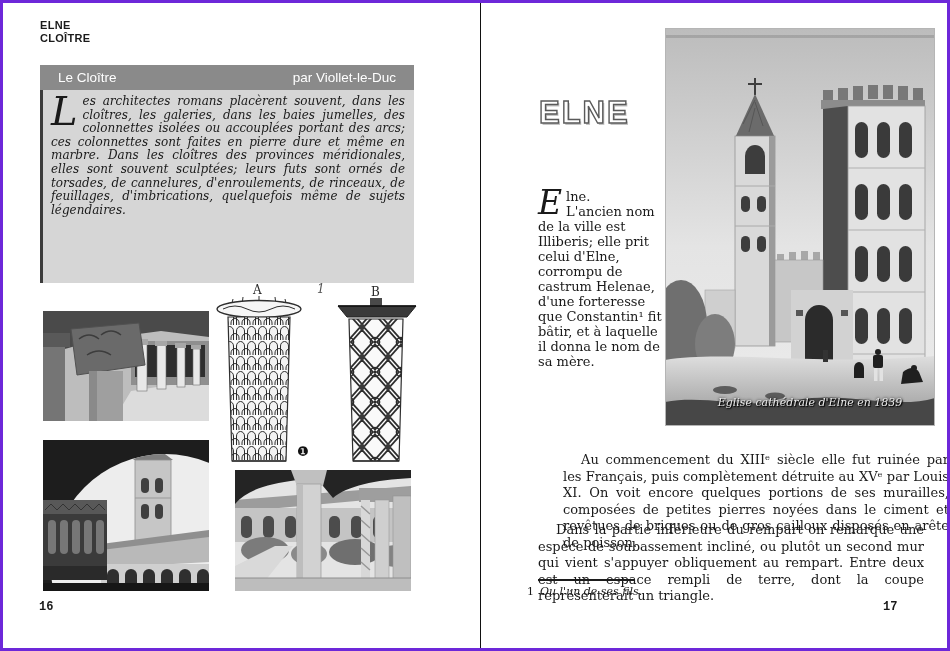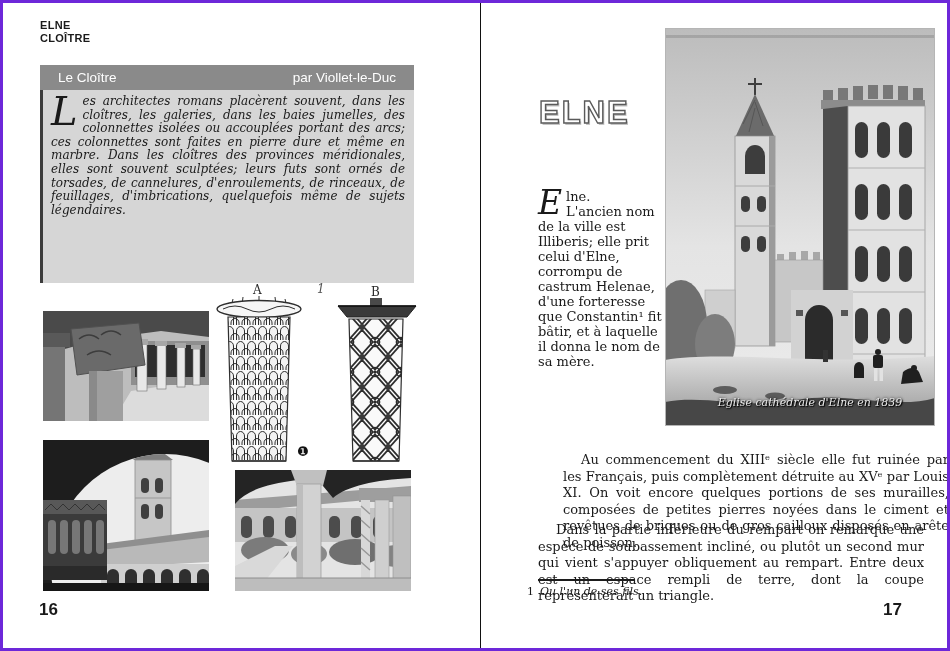--- a/index.html
+++ b/index.html
@@ -21,21 +21,21 @@
     border-left:3px solid #3c3c3c;box-sizing:border-box;padding:5px 9px 0 8px;}
   .graybox p{margin:0;font-size:12px;line-height:13.6px;text-align:justify;}
   .p-italic{font-style:italic;}
   .dropcap{float:left;font-style:italic;font-size:40px;line-height:30px;
     margin:1px 5px 0 0;font-family:"DejaVu Serif",serif;}
   .indent{text-indent:15px;margin-top:4px !important;}
 
   .fig-label{font-size:12px;color:#2a2a2a;}
   .fig-label.it{font-style:italic;color:#555;}
   .fig-marker{font-size:13px;color:#111;}
-  .pagenum{font-family:Liberation Sans, sans-serif;font-weight:bold;font-size:17px;}
+  .pagenum{font-family:Liberation Mono, monospace;font-weight:bold;font-size:12px;}
 
   
   .rp-title{left:536px;top:92px;font-family:"Liberation Sans","DejaVu Sans",sans-serif;
     font-weight:bold;font-size:31px;letter-spacing:2px;color:#ffffff;
     -webkit-text-stroke:1.4px #5a5a5a;text-shadow:1.5px 1.5px 0 rgba(90,90,90,.35);}
   .rp-intro{left:535px;top:186px;width:124px;font-size:13px;line-height:15px;}
   .dropcap-e{float:left;font-style:italic;font-size:33px;line-height:26px;margin:1px 4px 0 0;}
   .engraving{left:650px;top:25px;width:270px;height:426px;margin-left:12px;}
   .eng-caption{left:40px;top:368px;width:210px;text-align:center;font-style:italic;
     font-size:11px;color:#e9e9e9;text-shadow:0 0 3px #000,1px 1px 1px #000;}

